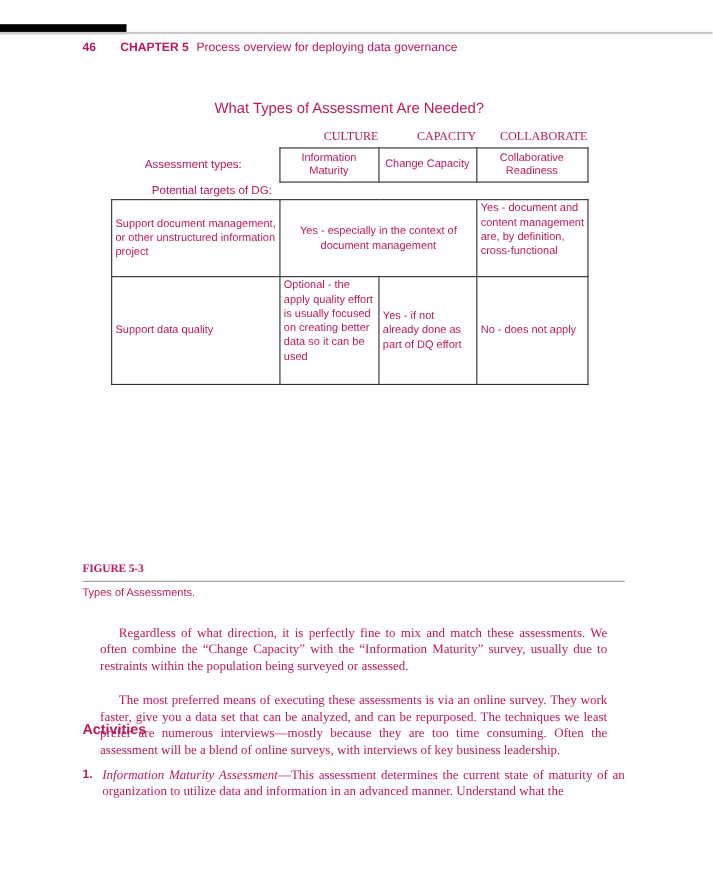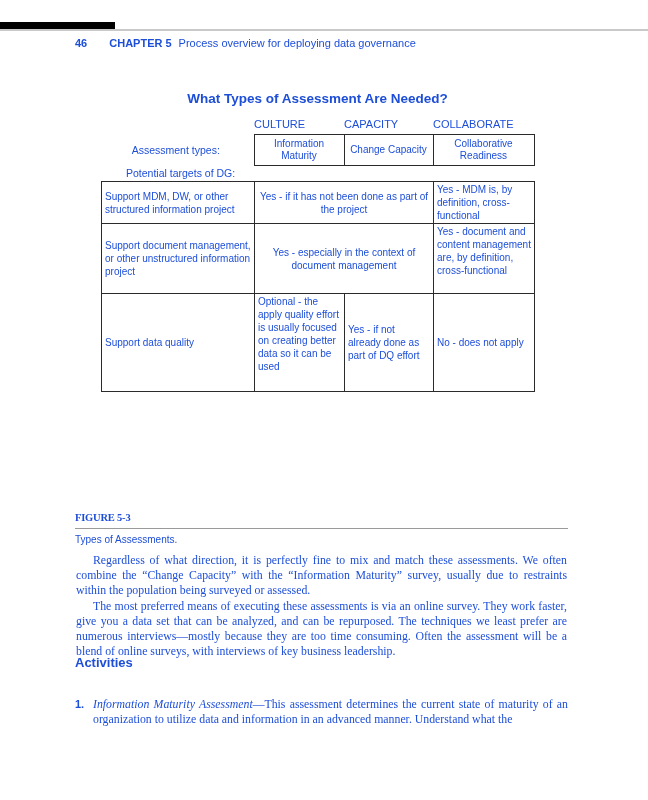--- a/index.html
+++ b/index.html
@@ -1,55 +1,55 @@
 <!DOCTYPE html>
 <html><head>
 <meta charset="utf-8">
 <style>
   html,body{margin:0;padding:0;background:#ffffff;}
   .page{
     position:relative;width:648px;height:800px;background:#ffffff;
-    font-family:"Liberation Sans",sans-serif;color:#1d4ed8;overflow:hidden;
+    font-family:"Liberation Sans",sans-serif;color:#be185d;overflow:hidden;
   }
   
   .top-black-bar{position:absolute;left:0;top:22px;width:115px;height:9px;background:#000;}
   .top-rule{position:absolute;left:0;top:29px;width:648px;height:2px;background:#c9c9c9;}
   
   .running-header{position:absolute;left:75px;top:37px;font-size:11px;white-space:nowrap;}
   .running-header .pagenum{font-weight:bold;margin-right:22px;}
   .running-header .chlabel{font-weight:bold;margin-right:7px;}
   
   .fig-title{position:absolute;left:101px;top:91px;width:433px;text-align:center;
-    font-weight:bold;font-size:13.5px;}
+    font-weight:normal;font-size:13.5px;}
   .colgroups{position:absolute;left:101px;top:118px;width:433px;display:flex;font-size:11px;}
   .colgroups .spacer{width:153px;}
-  .colgroups .cg{text-align:left;}
+  .colgroups .cg{text-align:right;font-family:Liberation Serif, serif;}
   .cg.c1{width:90px;} .cg.c2{width:89px;} .cg.c3{width:101px;}
   
   .at-table{position:absolute;left:101px;top:134px;border-collapse:collapse;table-layout:fixed;width:433px;}
   .at-table td{font-size:10px;line-height:12.5px;text-align:center;vertical-align:middle;
     border:1.5px solid #2b2b2b;padding:1px 2px;height:28px;}
   .at-table td.lbl{border:none;text-align:center;padding-right:5px;font-size:10.5px;}
   
-  .targets-label{position:absolute;left:88px;top:167px;font-size:10.5px;padding-left:38px;}
+  .targets-label{position:absolute;left:100px;top:167px;font-size:10.5px;padding-left:38px;}
   
   .dg-table{position:absolute;left:101px;top:181px;border-collapse:collapse;table-layout:fixed;width:433px;}
   .dg-table td{border:1.5px solid #2b2b2b;font-size:10px;line-height:13px;
     padding:1px 3px;vertical-align:middle;text-align:left;}
   .dg-table td.ctr{text-align:center;}
   .dg-table td.top{vertical-align:top;}
   
   .fig-caption-label{position:absolute;left:75px;top:512px;font-size:10.5px;font-weight:bold;
     letter-spacing:-0.2px;font-family:Liberation Serif, serif;}
   .caption-rule{position:absolute;left:75px;top:528px;width:493px;height:1px;background:#9a9a9a;}
   .fig-caption-text{position:absolute;left:75px;top:534px;font-size:10px;}
   
   .body-text{position:absolute;left:75px;top:552px;width:493px;
     font-family:"Liberation Serif",serif;font-size:11.8px;line-height:15px;text-align:justify;}
-  .body-text p{margin:1px;text-indent:17px;}
+  .body-text p{margin:16px;text-indent:17px;}
   .activities-heading{position:absolute;left:75px;top:655px;font-size:13px;font-weight:bold;}
   .activity-list{position:absolute;left:75px;top:697px;width:493px;
     font-family:"Liberation Serif",serif;font-size:11.8px;line-height:15px;text-align:justify;}
   .activity-item{position:relative;padding-left:18px;}
   .activity-item .num{position:absolute;left:0;top:0;font-weight:bold;
     font-family:"Liberation Sans",sans-serif;font-size:11px;}
   .activity-item .lead{font-style:italic;}
 </style>
 </head>
 <body>
@@ -92,25 +92,20 @@
   <div class="targets-label">Potential targets of DG:</div>
 
   <table class="dg-table">
     <colgroup>
         <col style="width:153px">
         <col style="width:90px">
         <col style="width:89px">
         <col style="width:101px">
       </colgroup>
     <tbody>
-        <tr style="height:42px;">
-      <td>Support MDM, DW, or other structured information project</td>
-      <td class="ctr" colspan="2">Yes - if it has not been done as part of the project</td>
-      <td class="top">Yes - MDM is, by definition, cross-functional</td>
-    </tr>
     <tr style="height:70px;">
       <td>Support document management, or other unstructured information project</td>
       <td class="ctr" colspan="2">Yes - especially in the context of document management</td>
       <td class="top">Yes - document and content management are, by definition, cross-functional</td>
     </tr>
     <tr style="height:98px;">
       <td>Support data quality</td>
       <td class="top">Optional - the apply quality effort is usually focused on creating better data so it can be used</td>
       <td>Yes - if not already done as part of DQ effort</td>
       <td>No - does not apply</td>

